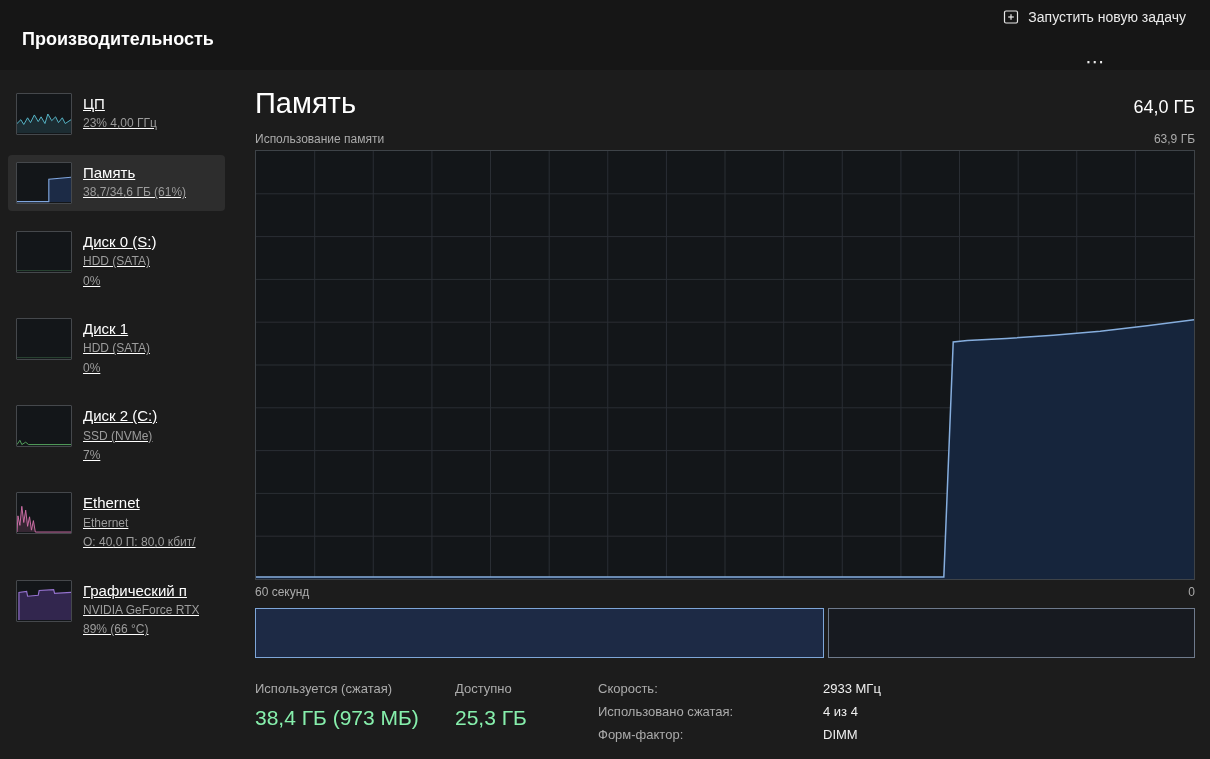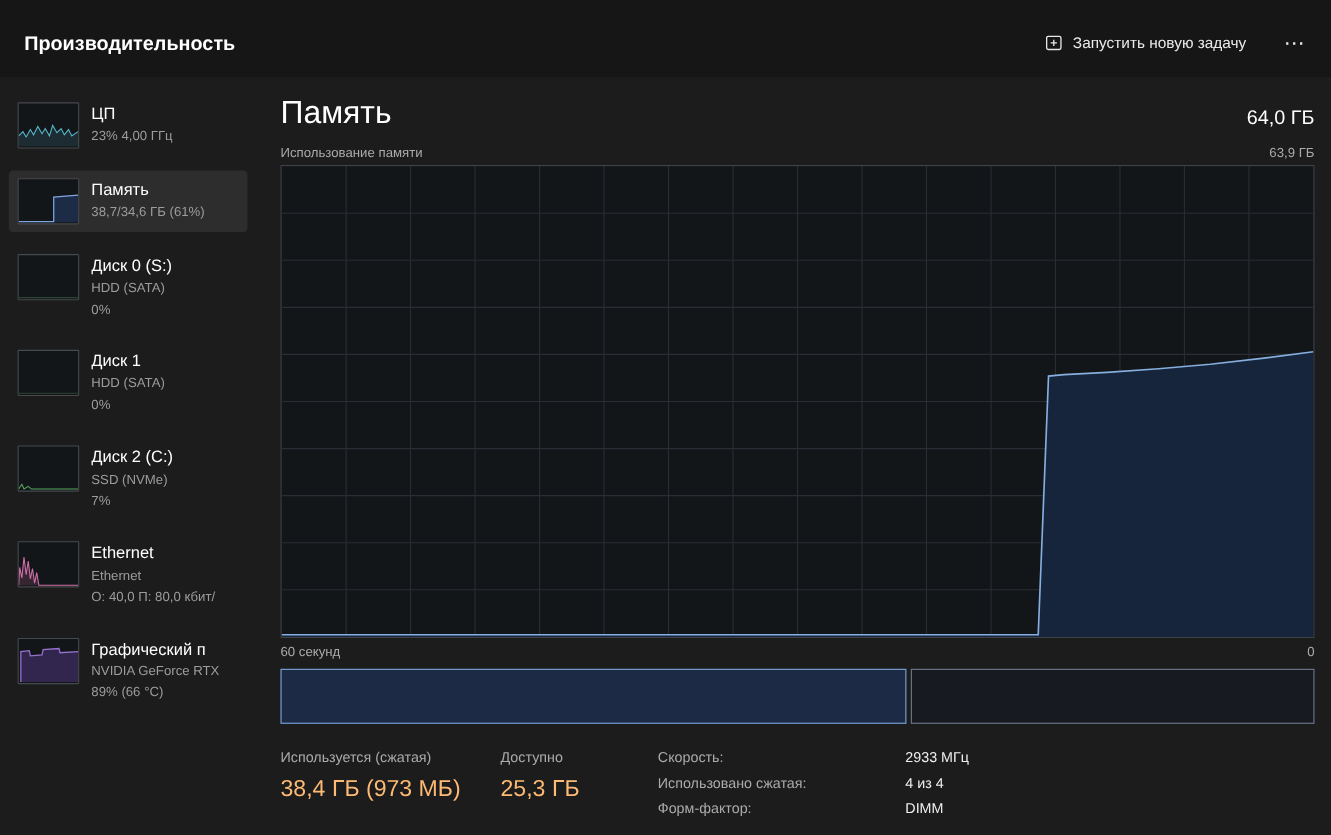--- a/index.html
+++ b/index.html
@@ -11,38 +11,38 @@
   }
   .app { display:flex; flex-direction:column; width:100%; height:100%; }
 
   
   .header {
     height:70px; flex:0 0 70px; background:#161616;
     display:flex; align-items:center; justify-content:space-between;
     padding:8px 14px 0 22px;
   }
   .header-title { font-size:18px; font-weight:bold; color:#ffffff; }
-  .header-right { display:flex; align-items:center; gap:14px; }
+  .header-right { display:flex; align-items:center; gap:14px;flex-direction:column; }
   .run-task-btn {
     display:flex; align-items:center; gap:9px; background:transparent; border:none;
     color:#eaeaea; font-size:14px; font-family:inherit; padding:7px 10px; border-radius:4px; cursor:pointer;
   }
   .more-btn {
     background:transparent; border:none; color:#eaeaea; font-size:19px; line-height:1;
     padding:6px 10px; border-radius:4px; cursor:pointer; font-family:inherit;
   }
 
   
   .content { flex:1; display:flex; min-height:0; }
 
   
   .sidebar { flex:0 0 233px; padding:16px 8px 0 8px; overflow:hidden; }
   .side-item {
     display:flex; align-items:flex-start; gap:11px;
-    padding:7px 8px; border-radius:4px; margin-bottom:13px; cursor:pointer;
+    padding:7px 8px; border-radius:4px; margin-bottom:13px; cursor:pointer;text-decoration:underline;
   }
   .side-item.selected { background:#2d2d2d; }
   .thumb {
     flex:0 0 56px; width:56px; height:42px;
     background:#131619; border:1px solid #45484c; border-radius:1px;
   }
   .side-text { min-width:0; padding-top:1px; }
   .side-title { font-size:15px; color:#ffffff; white-space:nowrap; overflow:hidden; line-height:1.35; }
   .side-sub { font-size:12px; color:#9c9c9c; white-space:nowrap; overflow:hidden; line-height:1.62; }
 
@@ -59,21 +59,21 @@
 
   .comp-label { font-size:12px; color:#ababab; margin-top:13px; }
   .comp-bar { display:flex; gap:4px; height:50px; margin-top:9px; }
   .comp-used { border:1px solid #7ea6d8; background:#1d2a45; }
   .comp-free { flex:1; border:1px solid #6e7a8c; background:#171a20; }
 
   .stats { display:flex; margin-top:23px; }
   .stat-big { width:200px; }
   .stat-big.second { width:103px; }
   .stat-lbl { font-size:13px; color:#ababab; white-space:nowrap; }
-  .stat-val { font-size:21px; color:#fdba74; margin-top:10px; white-space:nowrap; }
+  .stat-val { font-size:21px; color:#86efac; margin-top:10px; white-space:nowrap; }
   .details { font-size:13px; }
   .detail-row { display:flex; height:23px; align-items:flex-start;margin-left:40px; }
   .detail-lbl { width:225px; color:#ababab; white-space:nowrap; }
   .detail-val { color:#efefef; white-space:nowrap; }
 </style>
 </head>
 <body>
 
 <div class="app">
 

